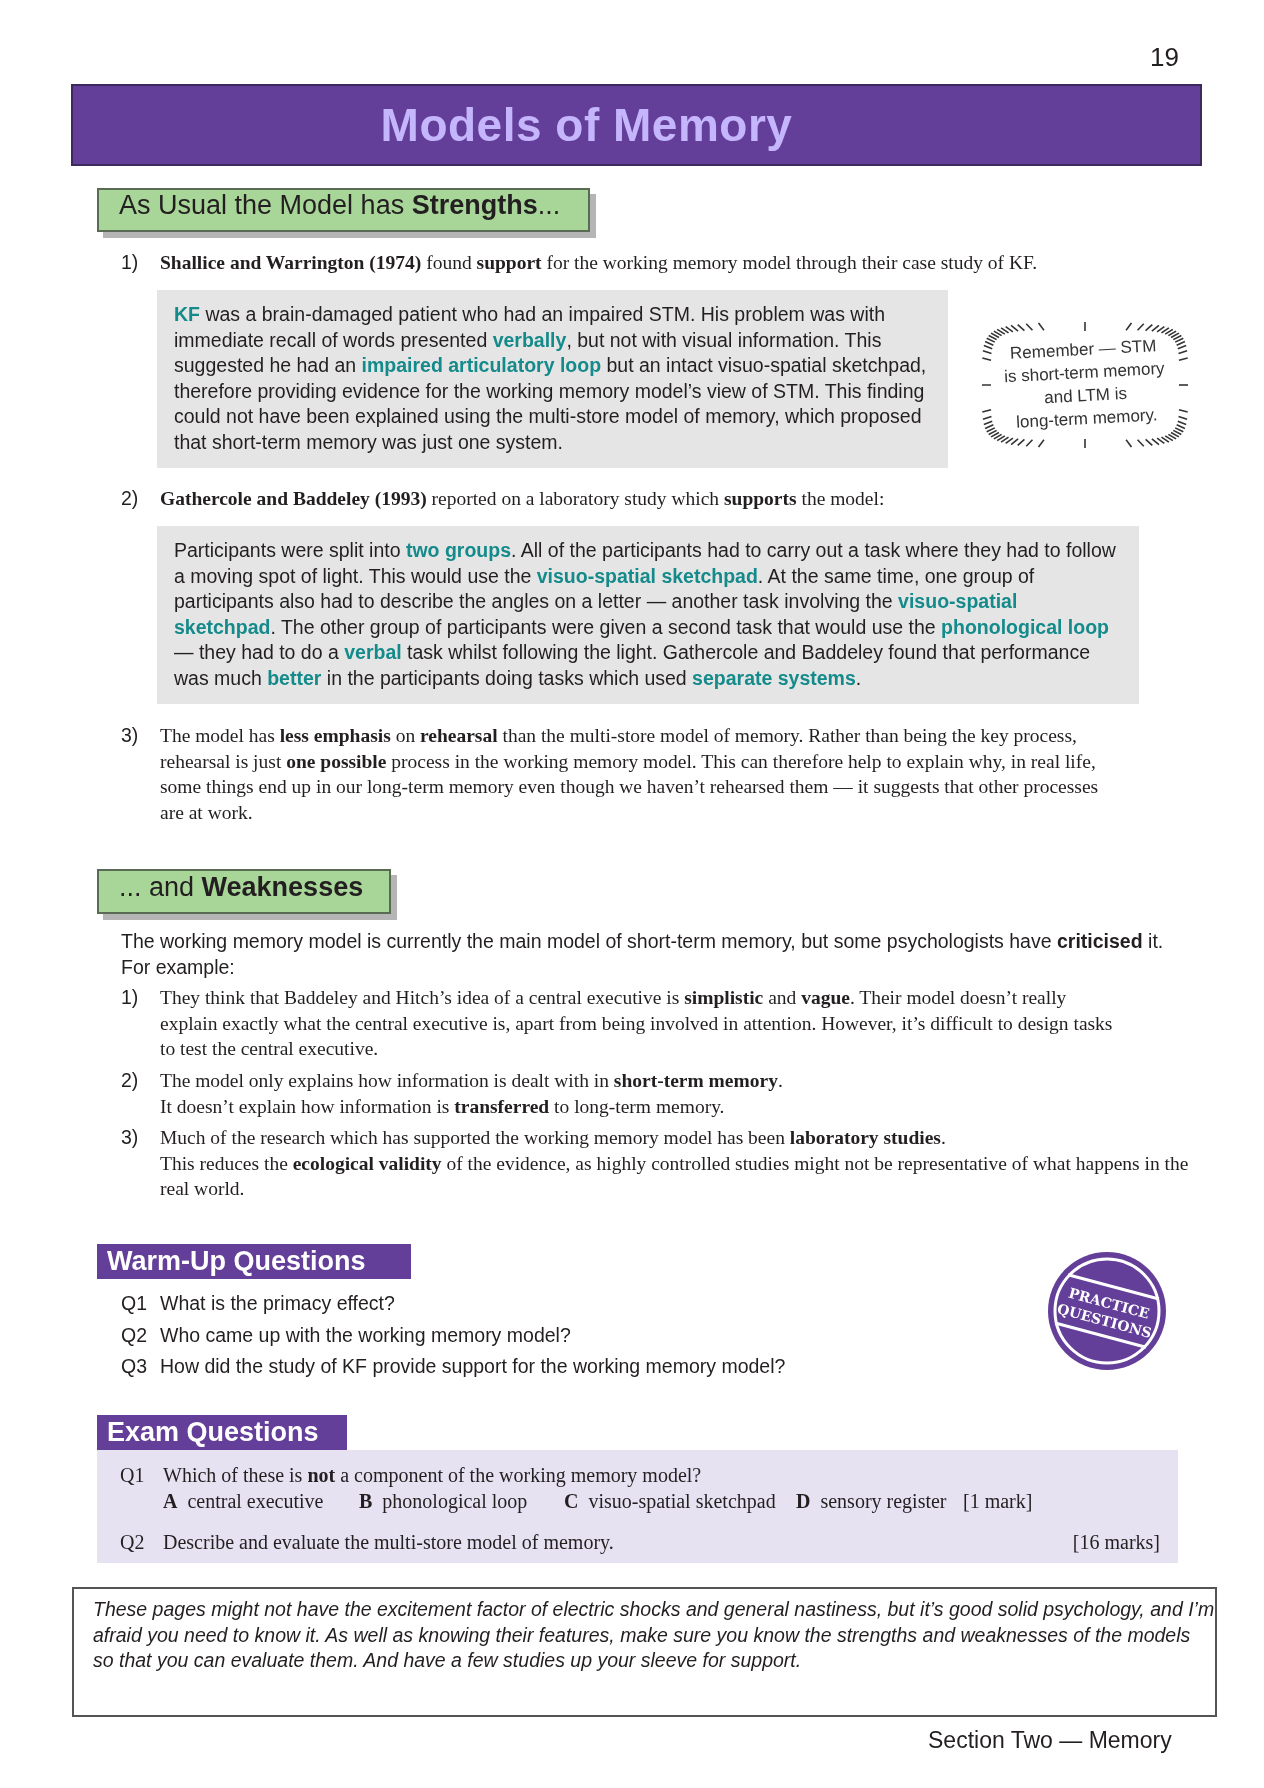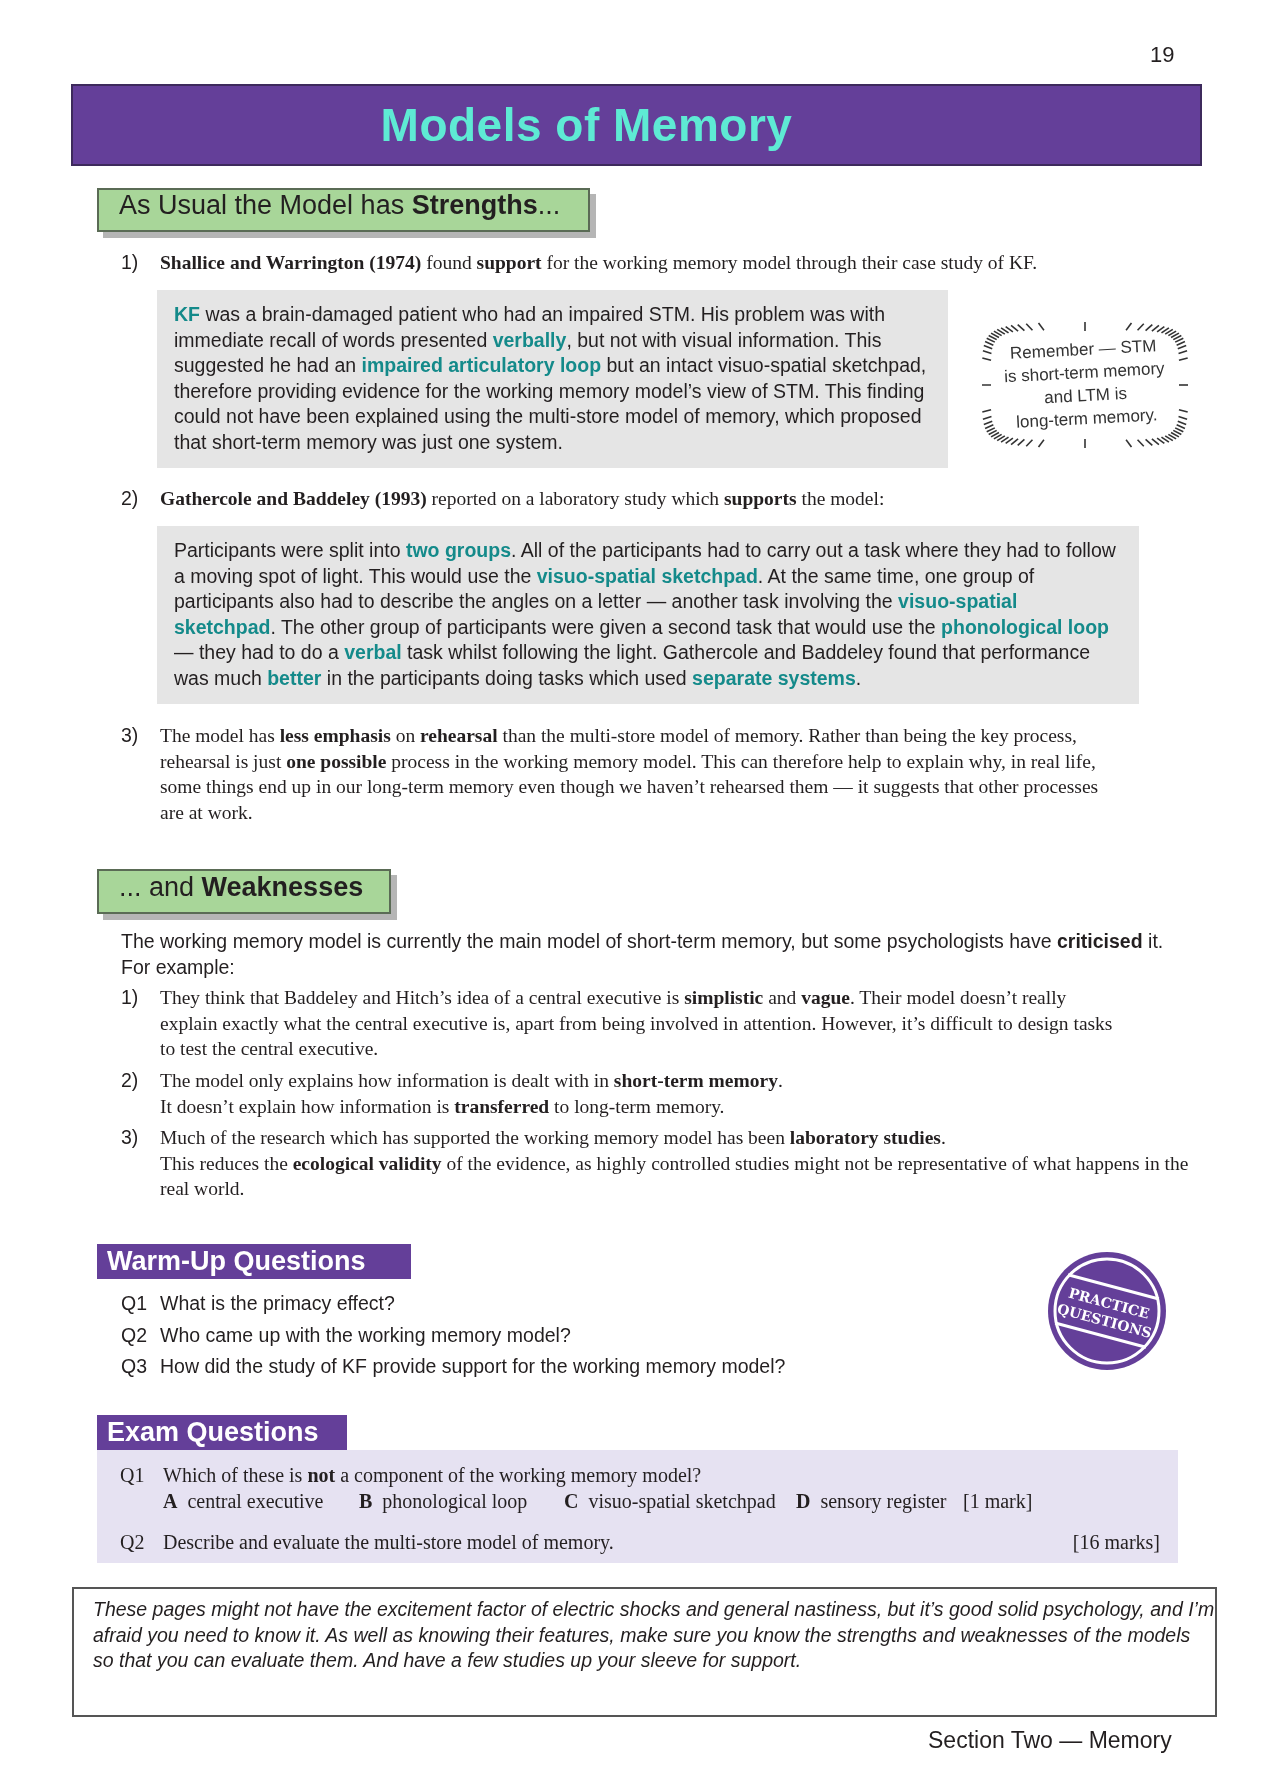--- a/index.html
+++ b/index.html
@@ -5,30 +5,30 @@
   * { box-sizing: border-box; margin: 0; padding: 0; }
   html, body { width: 1264px; height: 1788px; background: #ffffff; }
   body {
     position: relative;
     font-family: "Liberation Sans", sans-serif;
     color: #231f20;
     overflow: hidden;
   }
   .abs { position: absolute; }
   .page-number {
-    left: 1150px; top: 42px; font-size: 22px; color: #231f20;
+    left: 1150px; top: 42px; font-size: 26px; color: #231f20;
   }
   .title-bar {
     left: 71px; top: 84px; width: 1131px; height: 82px;
     background: #643f99;
     border: 2px solid #3d2a5c;
     display: flex; align-items: center; justify-content: center;
   }
   .title-bar h1 {
-    color: #5eead4; font-size: 46px; font-weight: bold; letter-spacing: 0.5px;
+    color: #c4b5fd; font-size: 46px; font-weight: bold; letter-spacing: 0.5px;
     transform: translateX(-50px);
   }
   .section-heading {
     background: #a8d699;
     border: 2px solid #5a6b55;
     box-shadow: 6px 6px 0 #b5b5b5;
     font-size: 27px;
     padding: 0 0 9px 20px;
     display: flex; align-items: center;
   }

